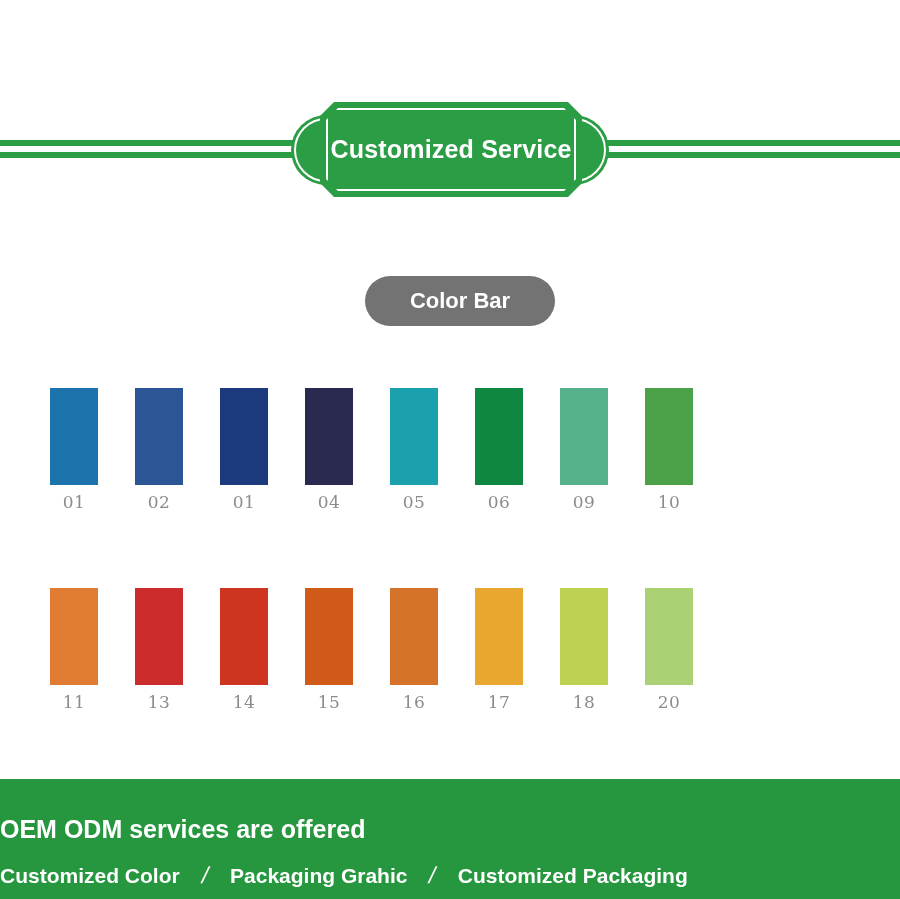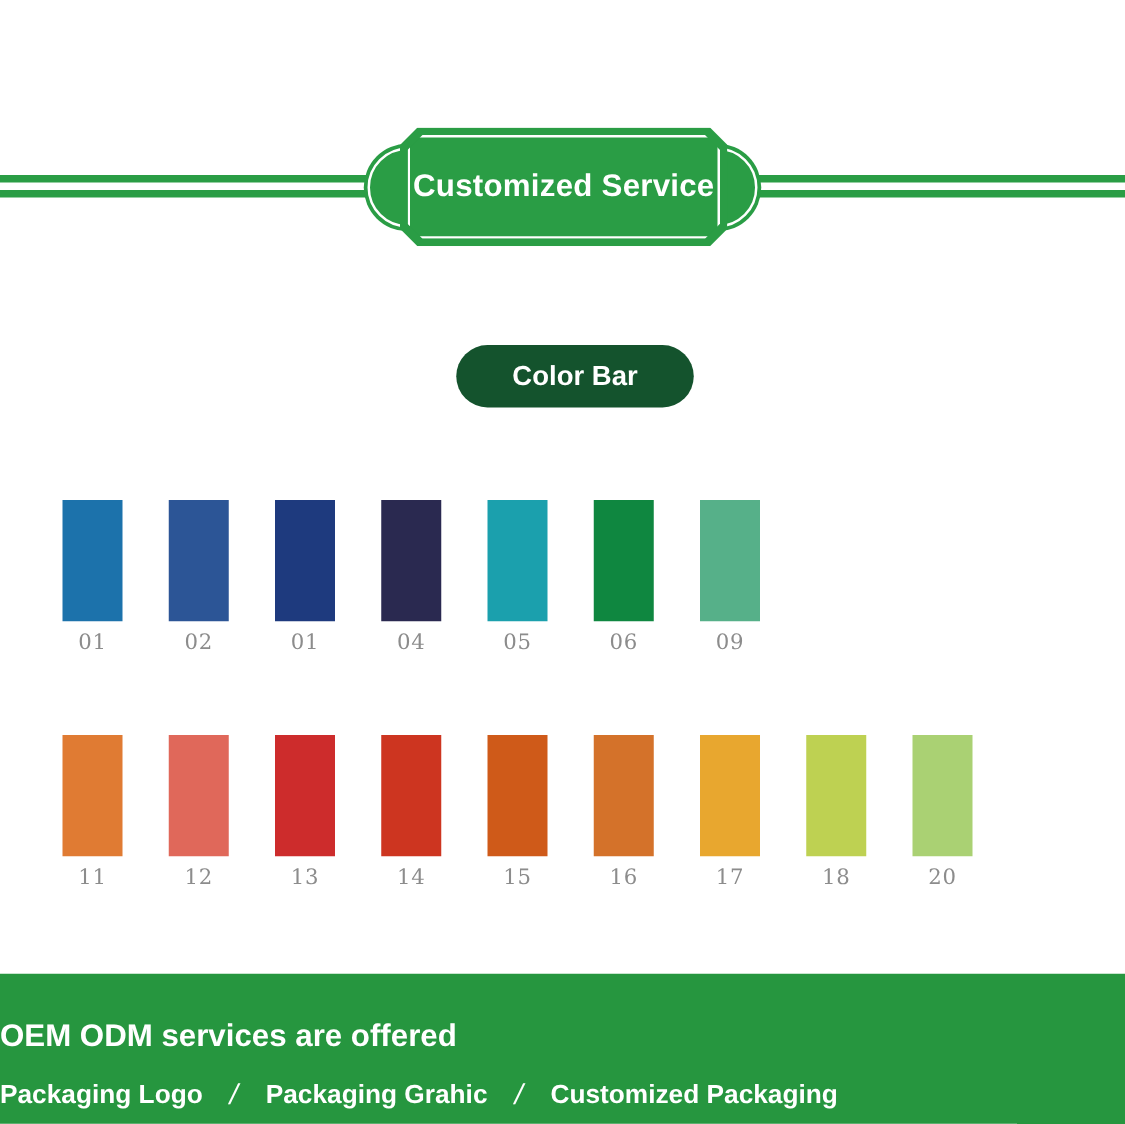--- a/index.html
+++ b/index.html
@@ -70,35 +70,35 @@
     z-index:2;
   }
   .bulge-ring.left{ left:294px; }
   .bulge-ring.right{ left:542px; }
 
   
   .pill{
     position:absolute;
     left:365px; top:276px;
     width:190px; height:50px;
-    background:#14532d;
+    background:#737373;
     border-radius:25px;
     display:flex;align-items:center;justify-content:center;
   }
   .pill-text{
     color:#ffffff;font-size:22px;font-weight:bold;line-height:1;
   }
 
   
   .swatch-grid{
     position:absolute;
     left:50px;
     width:815px;
   }
-  .swatch-grid.row1{ top:400px; }
+  .swatch-grid.row1{ top:388px; }
   .swatch-grid.row2{ top:588px; }
 
   .swatch-row{
     display:flex;
     gap:37px;
   }
   .swatch-cell{
     width:48px;
     display:flex;
     flex-direction:column;
@@ -198,32 +198,32 @@
         <div class="swatch-label">05</div>
       </div>
       <div class="swatch-cell">
         <div class="swatch-chip" style="background: rgb(15, 135, 64);"></div>
         <div class="swatch-label">06</div>
       </div>
       <div class="swatch-cell">
         <div class="swatch-chip" style="background: rgb(86, 176, 137);"></div>
         <div class="swatch-label">09</div>
       </div>
+      <div class="swatch-cell">
+        <div class="swatch-chip" style="background: rgb(74, 161, 71);"></div>
+        <div class="swatch-label">10</div>
+      </div>
     </div>
 </div>
 
 <div class="swatch-grid row2">
   <div class="swatch-row" id="row2">
       <div class="swatch-cell">
         <div class="swatch-chip" style="background: rgb(224, 123, 51);"></div>
         <div class="swatch-label">11</div>
-      </div>
-      <div class="swatch-cell">
-        <div class="swatch-chip" style="background: rgb(224, 104, 90);"></div>
-        <div class="swatch-label">12</div>
       </div>
       <div class="swatch-cell">
         <div class="swatch-chip" style="background: rgb(205, 44, 44);"></div>
         <div class="swatch-label">13</div>
       </div>
       <div class="swatch-cell">
         <div class="swatch-chip" style="background: rgb(205, 53, 32);"></div>
         <div class="swatch-label">14</div>
       </div>
       <div class="swatch-cell">
@@ -245,19 +245,19 @@
       <div class="swatch-cell">
         <div class="swatch-chip" style="background: rgb(170, 209, 115);"></div>
         <div class="swatch-label">20</div>
       </div>
     </div>
 </div>
 
 <div class="footer">
   <div class="footer-head">OEM ODM services are offered</div>
   <div class="footer-sub" id="footer-sub">
-      <span>Packaging Logo</span>
+      <span>Customized Color</span>
       <span class="sep">/</span>
       <span>Packaging Grahic</span>
       <span class="sep">/</span>
       <span>Customized Packaging</span>
     </div>
 </div>
 
 </body></html>

